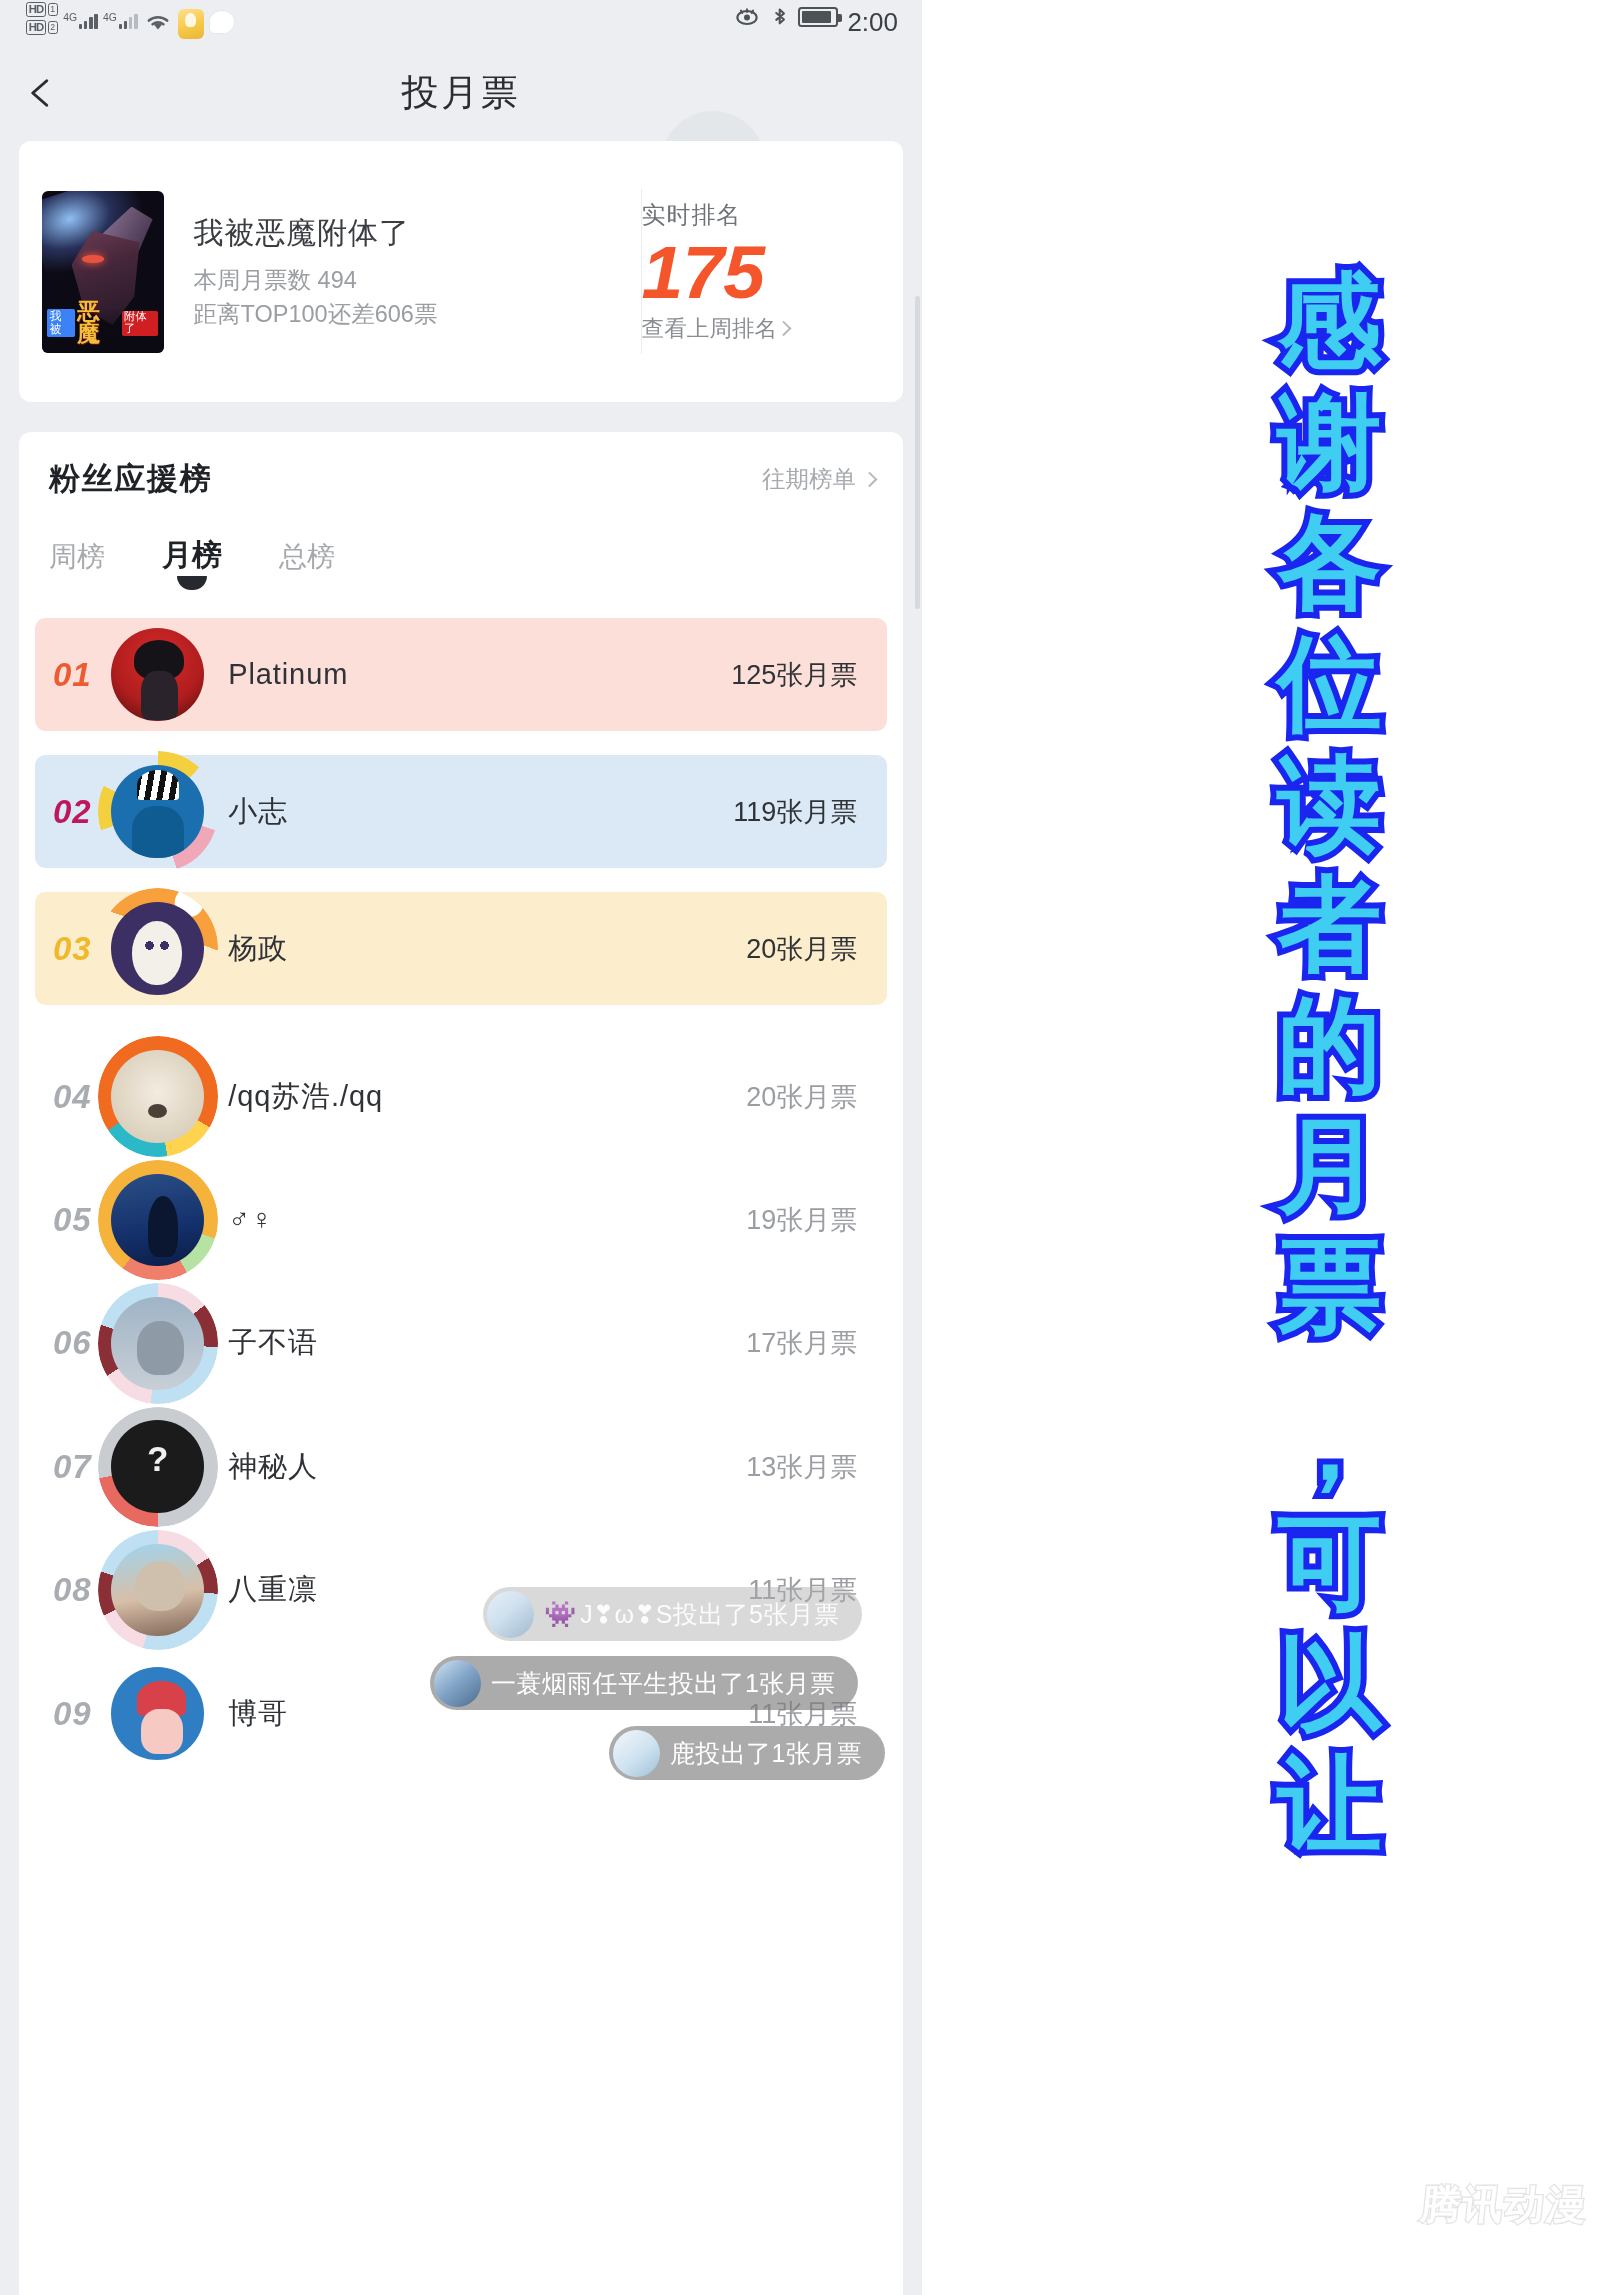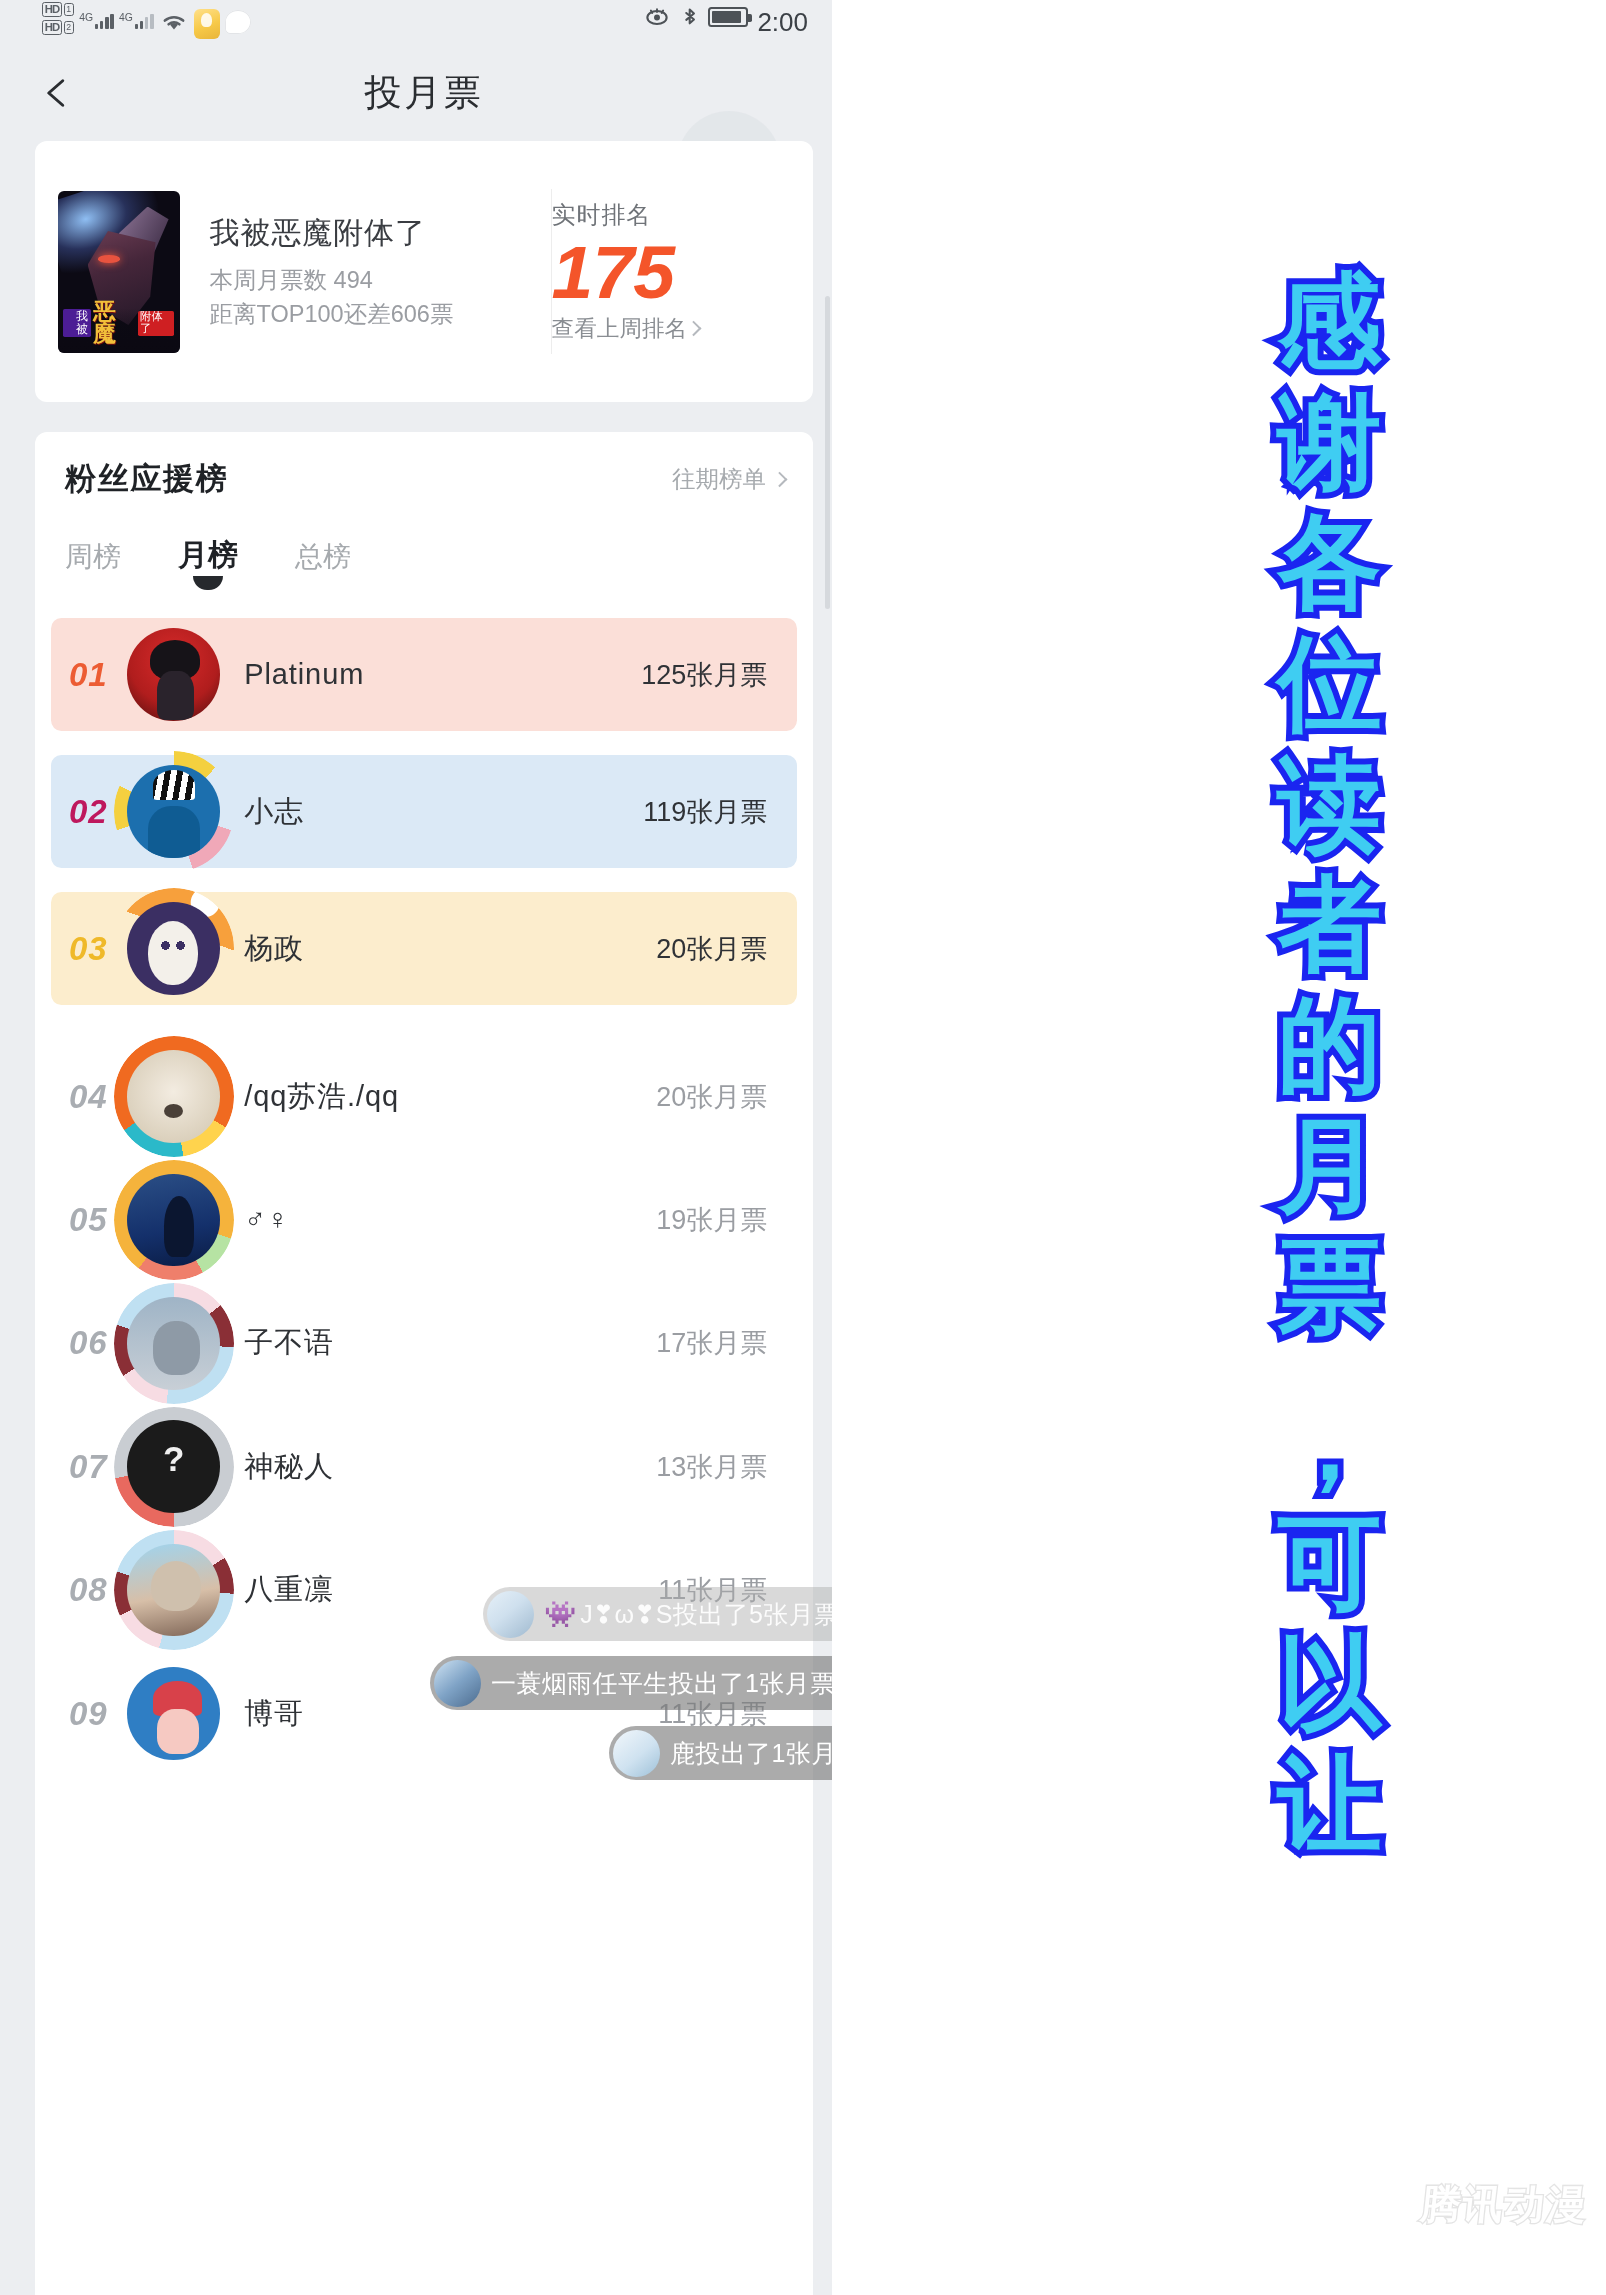--- a/index.html
+++ b/index.html
@@ -7,24 +7,23 @@
   body {
     font-family:"Liberation Sans","DejaVu Sans",sans-serif;
     background:#ffffff;
     position:relative;
     overflow:hidden;
   }
 
   
   #phone {
     position:absolute; left:0; top:0;
-    width:832px; height:2295px;
+    width:922px; height:2295px;
     background:#eceef1;
     overflow:hidden;
-    padding-left:16px;
   }
 
   
   #statusbar {
     position:relative; height:54px; width:100%;
     background:#eceef1;
   }
   .sb-left { position:absolute; left:26px; top:1.7px; display:flex; align-items:flex-start; gap:5.2px; }
   .sb-right { position:absolute; right:24px; top:7px; display:flex; align-items:flex-start; gap:9.6px; }
   .hd-stack { display:flex; flex-direction:column; gap:3.5px; }
@@ -112,21 +111,21 @@
     background:linear-gradient(160deg,#6a3c52 0%,#45263a 40%,#241828 100%);
     clip-path:polygon(30% 0,100% 12%,92% 70%,60% 100%,18% 82%,0 36%);}
   .bc-eye{position:absolute;left:40px;top:64px;width:22.6px;height:7.8px;
     background:#e8533f;border-radius:50%;box-shadow:0 0 8.7px #ff5a3c;}
   .bc-horn{position:absolute;left:61px;top:15.7px;width:50px;height:45px;
     background:linear-gradient(120deg,#8e7597,#3b2b43);
     clip-path:polygon(0 60%,58% 0,100% 28%,72% 100%,18% 92%);}
   .bc-band{position:absolute;left:0;bottom:0;width:100%;height:45px;
     background:linear-gradient(180deg,rgba(10,8,16,0) 0%, rgba(10,8,16,.25) 30%, rgba(10,8,16,.6) 100%);}
   .bc-title{position:absolute;left:5.2px;bottom:7px;width:111px;display:flex;align-items:center;gap:2.6px;}
-  .bc-t1{background:#4c1d95;color:#fff;font-size:12px;padding:0.9px 2.6px;border-radius:1.7px;line-height:1.1;text-align:right;}
+  .bc-t1{background:#3b82f6;color:#fff;font-size:12px;padding:0.9px 2.6px;border-radius:1.7px;line-height:1.1;}
   .bc-t2{color:#f2c03a;font-size:22.6px;font-weight:bold;text-shadow:0.9px 0.9px 0 #7a1010;line-height:1;}
   .bc-t3{background:#cf1f22;color:#fff;font-size:11.3px;padding:0.9px 1.7px;border-radius:1.7px;line-height:1.05;}
 
   #book-info { margin-left:30px; flex:1 1 auto; padding-right:8.7px; }
   #book-name { font-size:30px; color:#3a3d42; letter-spacing:0.9px; margin-bottom:10.4px; }
   .book-sub { font-size:23.5px; color:#9a9da2; line-height:1.42; }
 
   #rank-box {
     width:252px; flex:0 0 auto; border-left:0.9px solid #ededed;
     height:165px; display:flex; flex-direction:column; 

